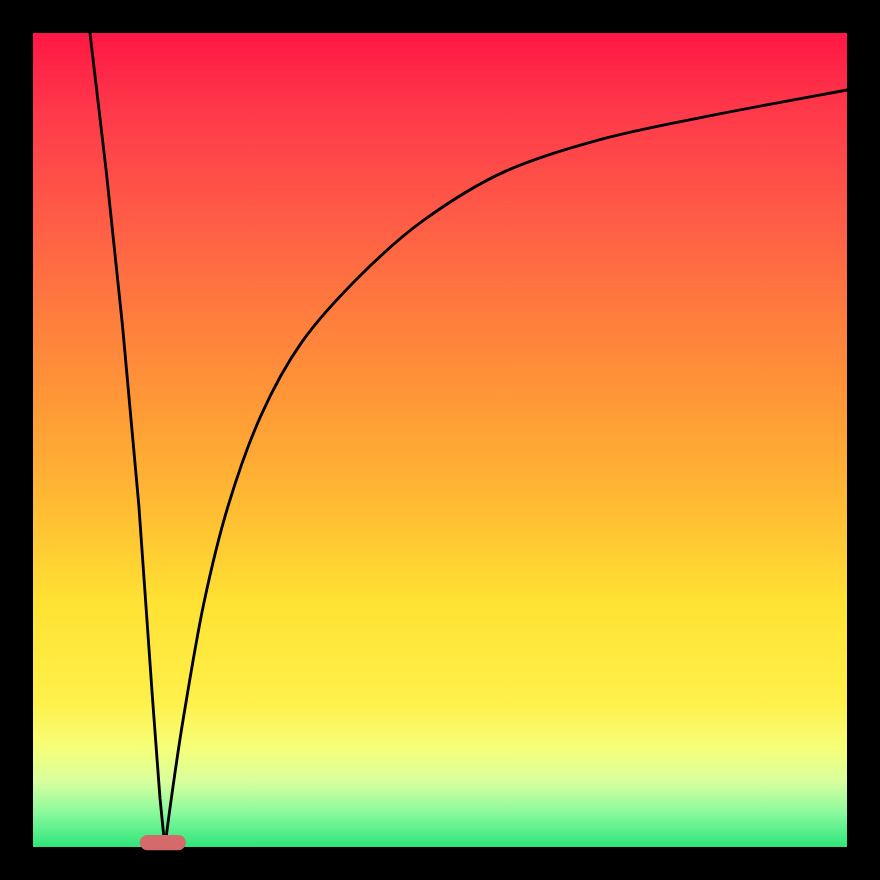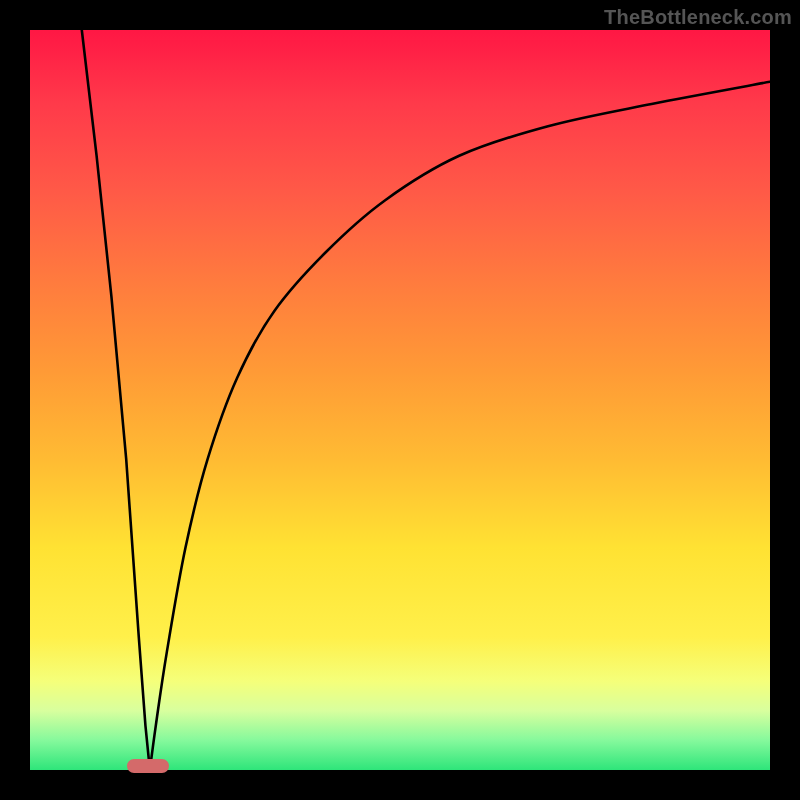--- a/index.html
+++ b/index.html
@@ -68,14 +68,13 @@
 <body>
 
 <div class="frame">
   <div class="plot-area">
     <svg class="curve-svg" viewBox="0 0 100 100" preserveAspectRatio="none">
       <path id="left-path" fill="none" stroke-width="0.35" stroke-linejoin="round" stroke-linecap="round" d="M7.00 0.00 L9.00 17.00 L11.00 36.00 L13.00 58.00 L14.70 82.00 L15.60 94.00 L16.20 100.00" stroke="#000000"></path>
       <path id="right-path" fill="none" stroke-width="0.35" stroke-linejoin="round" stroke-linecap="round" d="M 16.20 100.00 C 16.33 99.00, 16.62 96.67, 17.00 94.00 C 17.38 91.33, 17.83 88.00, 18.50 84.00 C 19.17 80.00, 20.08 74.33, 21.00 70.00 C 21.92 65.67, 22.83 61.83, 24.00 58.00 C 25.17 54.17, 26.50 50.33, 28.00 47.00 C 29.50 43.67, 31.00 40.83, 33.00 38.00 C 35.00 35.17, 37.50 32.50, 40.00 30.00 C 42.50 27.50, 45.00 25.17, 48.00 23.00 C 51.00 20.83, 54.33 18.67, 58.00 17.00 C 61.67 15.33, 65.67 14.17, 70.00 13.00 C 74.33 11.83, 79.00 11.00, 84.00 10.00 C 89.00 9.00, 97.33 7.50, 100.00 7.00" stroke="#000000"></path>
     </svg>
     <div class="marker" id="marker" style="left: 118.4px; top: 736.3px; background: rgb(212, 106, 106);"></div>
   </div>
-  <div class="watermark">TheBottleneck.com</div>
 </div>
 
 </body></html>

